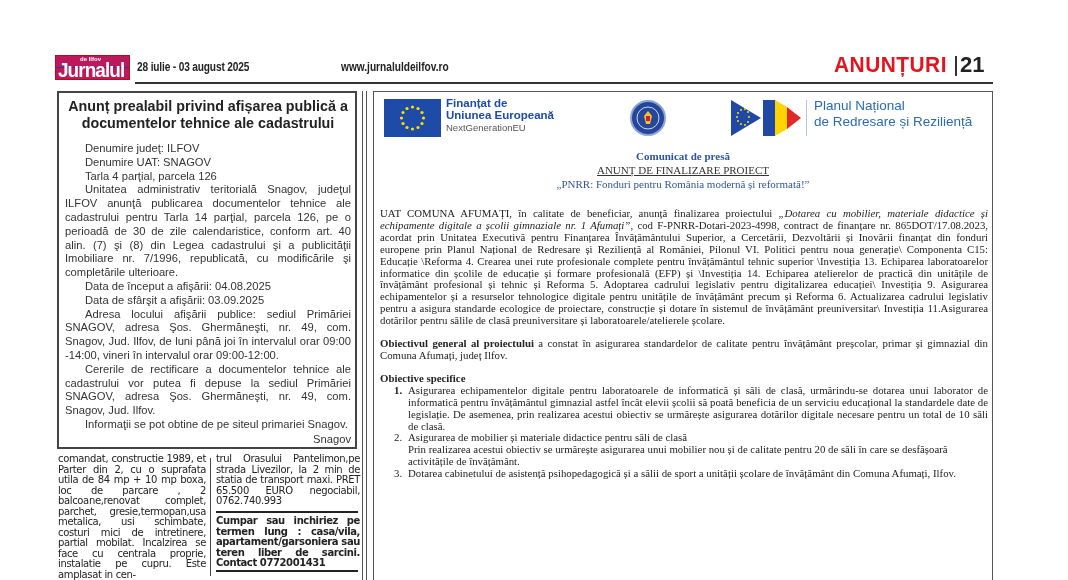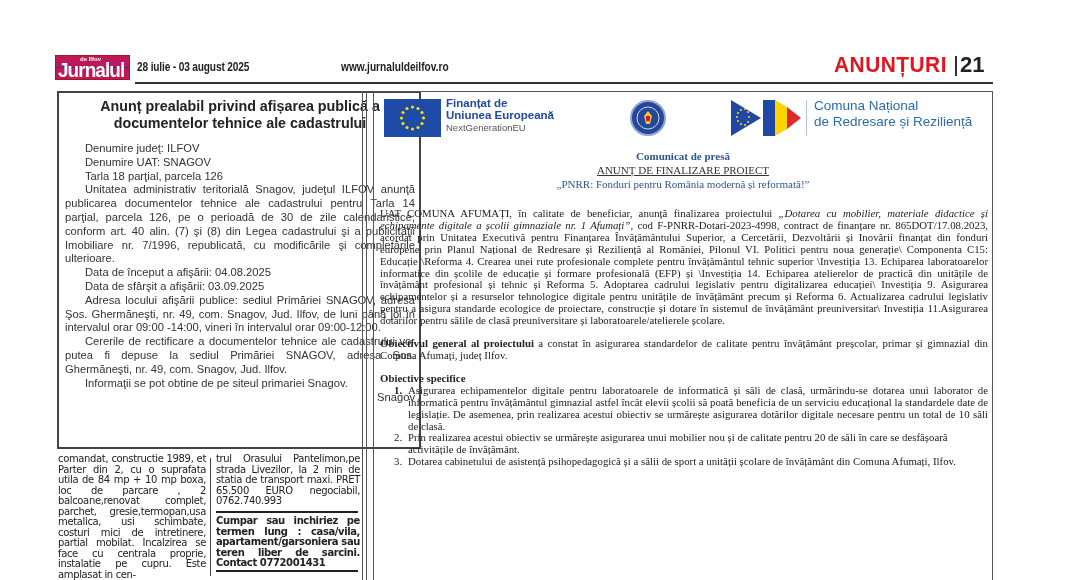--- a/index.html
+++ b/index.html
@@ -12,21 +12,21 @@
   .masthead-logo .big { position: absolute; left: 2px; top: 3px; font-family: "Liberation Sans", sans-serif; font-weight: bold; font-size: 21px; color: #fff; letter-spacing: -1px; line-height: 22px; transform: scaleX(0.9); transform-origin: left; }
   .masthead-logo .stripe { position: absolute; left: 0; right: 0; top: 11px; height: 1px; background: #2d3a8c; }
   .header-date { position: absolute; left: 137px; top: 59px; font-size: 13px; font-weight: bold; color: #222; transform: scaleX(0.78); transform-origin: left; letter-spacing: -0.2px; }
   .header-url { position: absolute; left: 341px; top: 59px; font-size: 13px; font-weight: bold; color: #222; transform: scaleX(0.78); transform-origin: left; }
   .header-rule { position: absolute; left: 135px; top: 82px; width: 858px; height: 2px; background: #333; }
   .section-title { position: absolute; left: 834px; top: 52px; font-size: 22px; font-weight: 900; color: #e3141d; letter-spacing: 0.5px; transform: scaleX(0.95); transform-origin: left; }
   .section-sep { position: absolute; left: 955px; top: 56px; width: 2px; height: 20px; background: #333; }
   .page-number { position: absolute; left: 960px; top: 52px; font-size: 22px; font-weight: bold; color: #222; }
 
   
-  .notice-box { position: absolute; left: 57px; top: 91px; width: 364px; height: 358px; border: 2px solid #444; padding: 5px 4px 0 6px; }
+  .notice-box { position: absolute; left: 57px; top: 91px; width: 300px; height: 358px; border: 2px solid #444; padding: 5px 4px 0 6px; }
   .notice-title { font-size: 14.3px; font-weight: bold; text-align: center; line-height: 17px; color: #222; margin-bottom: 10px; }
   .notice-body { font-size: 11.2px; line-height: 13.8px; color: #333; text-align: justify; }
   .notice-body p { text-indent: 20px; }
   .notice-sign { text-align: right; margin-top: 0px; font-size: 11.2px; line-height: 14px; }
 
   
   .col-divider { position: absolute; left: 362px; top: 91px; width: 5px; height: 489px; border-left: 1px solid #555; border-right: 1px solid #555; }
 
   
   .classified { position: absolute; font-family: "DejaVu Sans", sans-serif; font-size: 10px; line-height: 10.5px; color: #222; text-align: justify; letter-spacing: -0.35px; }
@@ -74,21 +74,21 @@
 <div class="section-title">ANUNȚURI</div>
 <div class="section-sep"></div>
 <div class="page-number">21</div>
 <div class="header-rule"></div>
 
 <div class="notice-box">
   <div class="notice-title">Anunț prealabil privind afișarea publică a documentelor tehnice ale cadastrului</div>
   <div class="notice-body">
     <p>Denumire judeţ: ILFOV</p>
     <p>Denumire UAT: SNAGOV</p>
-    <p>Tarla 18 parţial, parcela 126</p>
+    <p>Tarla 4 parţial, parcela 126</p>
     <p>Unitatea administrativ teritorială Snagov, judeţul ILFOV anunţă publicarea documentelor tehnice ale cadastrului pentru Tarla 14 parţial, parcela 126, pe o perioadă de 30 de zile calendaristice, conform art. 40 alin. (7) şi (8) din Legea cadastrului şi a publicităţii Imobiliare nr. 7/1996, republicată, cu modificările şi completările ulterioare.</p>
     <p>Data de început a afişării: 04.08.2025</p>
     <p>Data de sfârşit a afişării: 03.09.2025</p>
     <p>Adresa locului afişării publice: sediul Primăriei SNAGOV, adresa Şos. Ghermăneşti, nr. 49, com. Snagov, Jud. Ilfov, de luni până joi în intervalul orar 09:00 -14:00, vineri în intervalul orar 09:00-12:00.</p>
     <p>Cererile de rectificare a documentelor tehnice ale cadastrului vor putea fi depuse la sediul Primăriei SNAGOV, adresa Şos. Ghermăneşti, nr. 49, com. Snagov, Jud. Ilfov.</p>
     <p>Informaţii se pot obtine de pe siteul primariei Snagov.</p>
     <div class="notice-sign">Snagov</div>
   </div>
 </div>
 
@@ -149,41 +149,42 @@
           <circle cx="6" cy="19" r="1"></circle>
           <circle cx="7" cy="15" r="1"></circle>
       </g>
       <rect x="32" y="2" width="12" height="36" fill="#2049a6"></rect>
       <polygon points="44,2 56,9 56,31 44,38" fill="#ffd400"></polygon>
       <polygon points="56,9 70,20 56,31" fill="#e02a2a"></polygon>
     </svg>
   </div>
   <div class="pnrr-divider"></div>
   <div class="pnrr-text">
-    <div>Comuna Național</div>
+    <div>Planul Național</div>
     <div>de Redresare și Reziliență</div>
   </div>
 
   <div class="press-head">
     <div class="press-kicker">Comunicat de presă</div>
     <div class="press-subject">ANUNȚ DE FINALIZARE PROIECT</div>
     <div class="press-slogan">„PNRR: Fonduri pentru România modernă și reformată!”</div>
   </div>
 
   <div class="press-body">
     <p><span>UAT COMUNA AFUMAȚI, în calitate de beneficiar, anunță finalizarea proiectului </span><i>„Dotarea cu mobilier, materiale didactice și echipamente digitale a școlii gimnaziale nr. 1 Afumați”</i><span>, cod F-PNRR-Dotari-2023-4998, contract de finanțare nr. 865DOT/17.08.2023, acordat prin Unitatea Executivă pentru Finanțarea Învățământului Superior, a Cercetării, Dezvoltării și Inovării finanțat din fonduri europene prin Planul Național de Redresare și Reziliență al României, Pilonul VI. Politici pentru noua generație\ Componenta C15: Educație \Reforma 4. Crearea unei rute profesionale complete pentru învățământul tehnic superior \Investiția 13. Echiparea laboratoarelor informatice din școlile de educație și formare profesională (EFP) și \Investiția 14. Echiparea atelierelor de practică din unitățile de învățământ profesional și tehnic și Reforma 5. Adoptarea cadrului legislativ pentru digitalizarea educației\ Investiția 9. Asigurarea echipamentelor și a resurselor tehnologice digitale pentru unitățile de învățământ precum și Reforma 6. Actualizarea cadrului legislativ pentru a asigura standarde ecologice de proiectare, construcție și dotare în sistemul de învățământ preuniversitar\ Investiția 11.Asigurarea dotărilor pentru sălile de clasă preuniversitare și laboratoarele/atelierele școlare.</span></p>
     <p><b>Obiectivul general al proiectului</b><span> a constat în asigurarea standardelor de calitate pentru învățământ preșcolar, primar și gimnazial din Comuna Afumați, județ Ilfov.</span></p>
     <div class="obj-title">Obiective specifice</div>
     <ol class="obj-list">
       <li>
         <span class="num bold">1.</span>
         <div>Asigurarea echipamentelor digitale pentru laboratoarele de informatică și săli de clasă, urmărindu-se dotarea unui laborator de informatică pentru învățământul gimnazial astfel încât elevii școlii să poată beneficia de un serviciu educațional la standardele date de legislație. De asemenea, prin realizarea acestui obiectiv se urmărește asigurarea dotărilor digitale necesare pentru un total de 10 săli de clasă.</div>
       </li>
       <li>
         <span class="num">2.</span>
+        <div class="left">Asigurarea de mobilier și materiale didactice pentru săli de clasă</div>
         <div class="left">Prin realizarea acestui obiectiv se urmărește asigurarea unui mobilier nou și de calitate pentru 20 de săli în care se desfășoară activitățile de învățământ.</div>
       </li>
       <li>
         <span class="num">3.</span>
         <div class="left">Dotarea cabinetului de asistență psihopedagogică și a sălii de sport a unității școlare de învățământ din Comuna Afumați, Ilfov.</div>
       </li>
     </ol>
   </div>
 </div>
 

